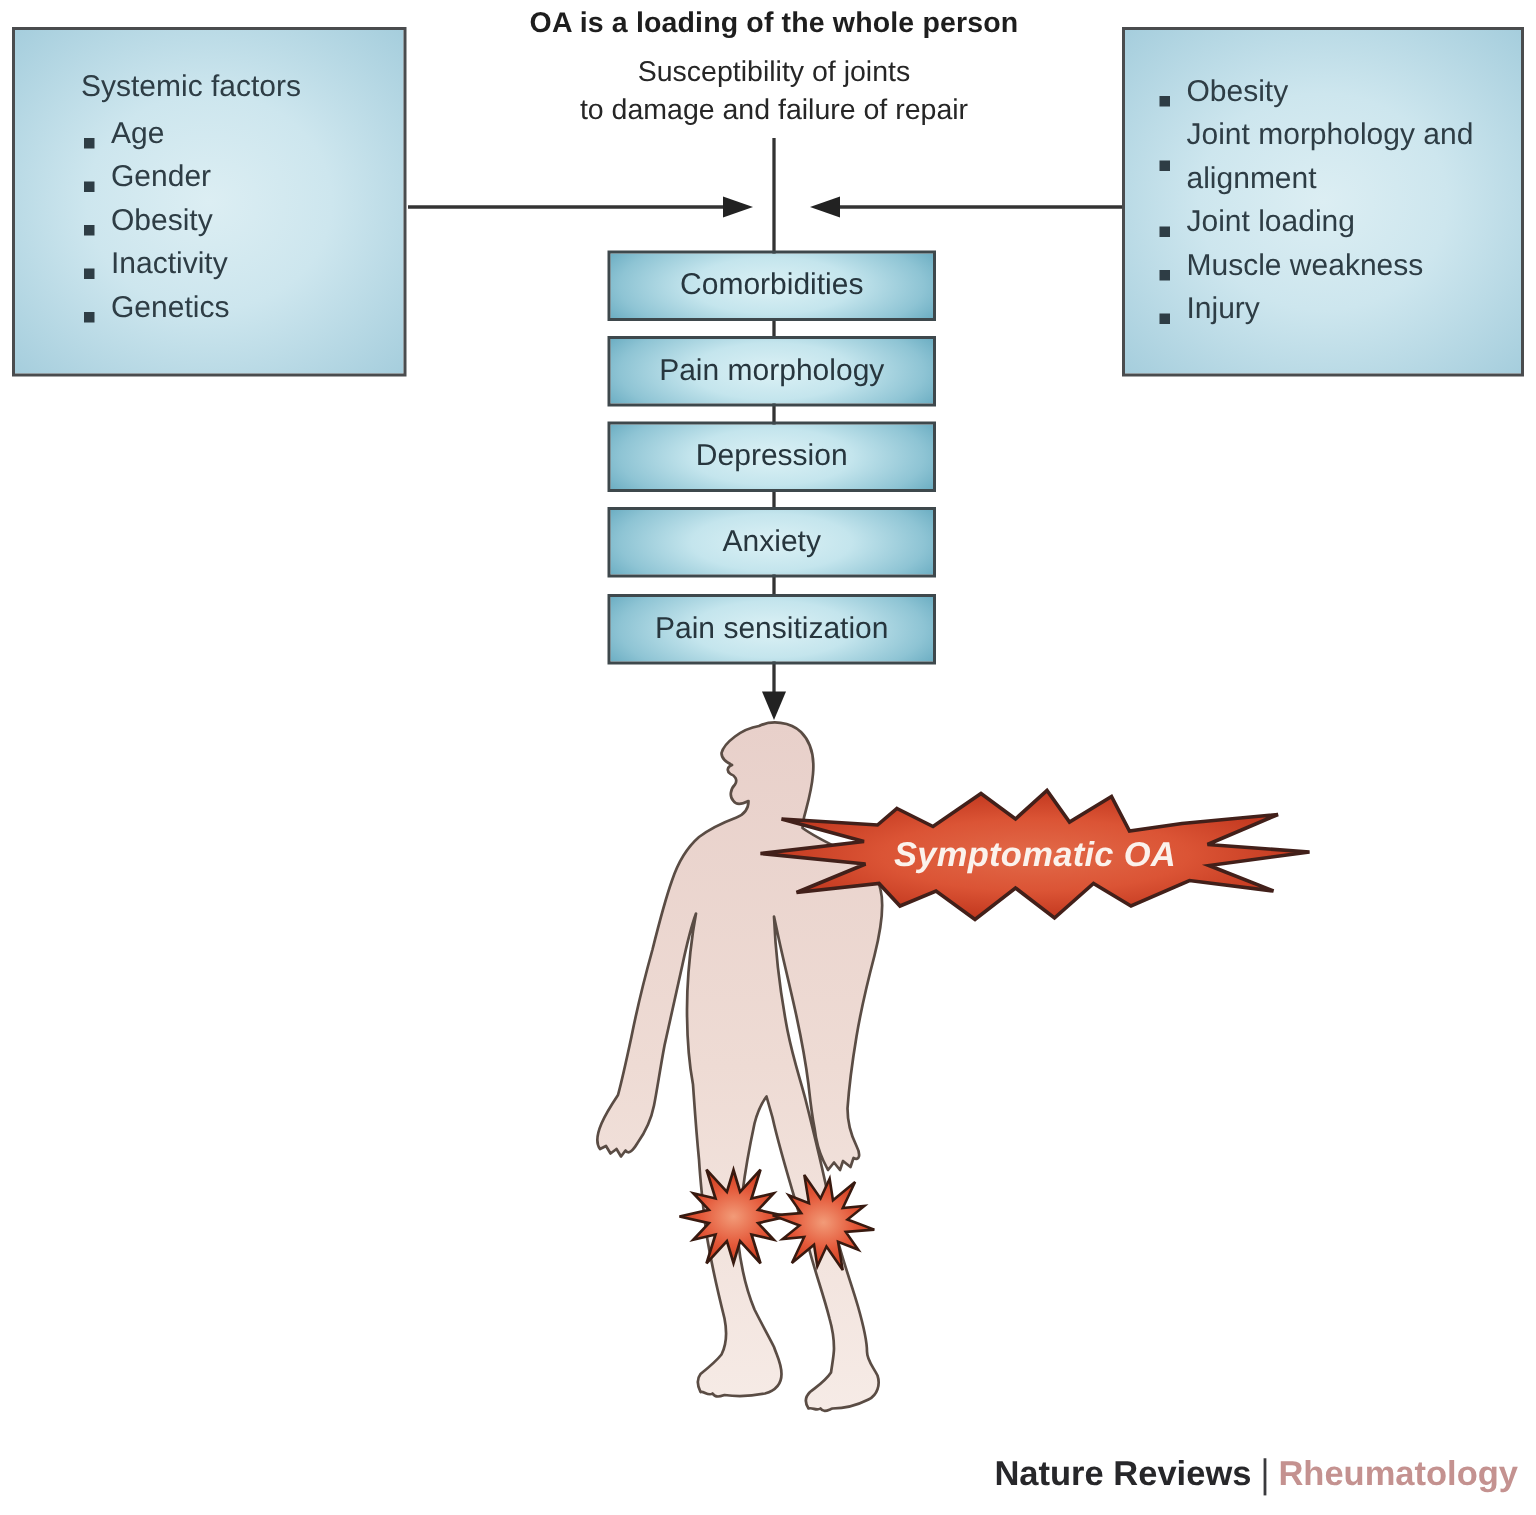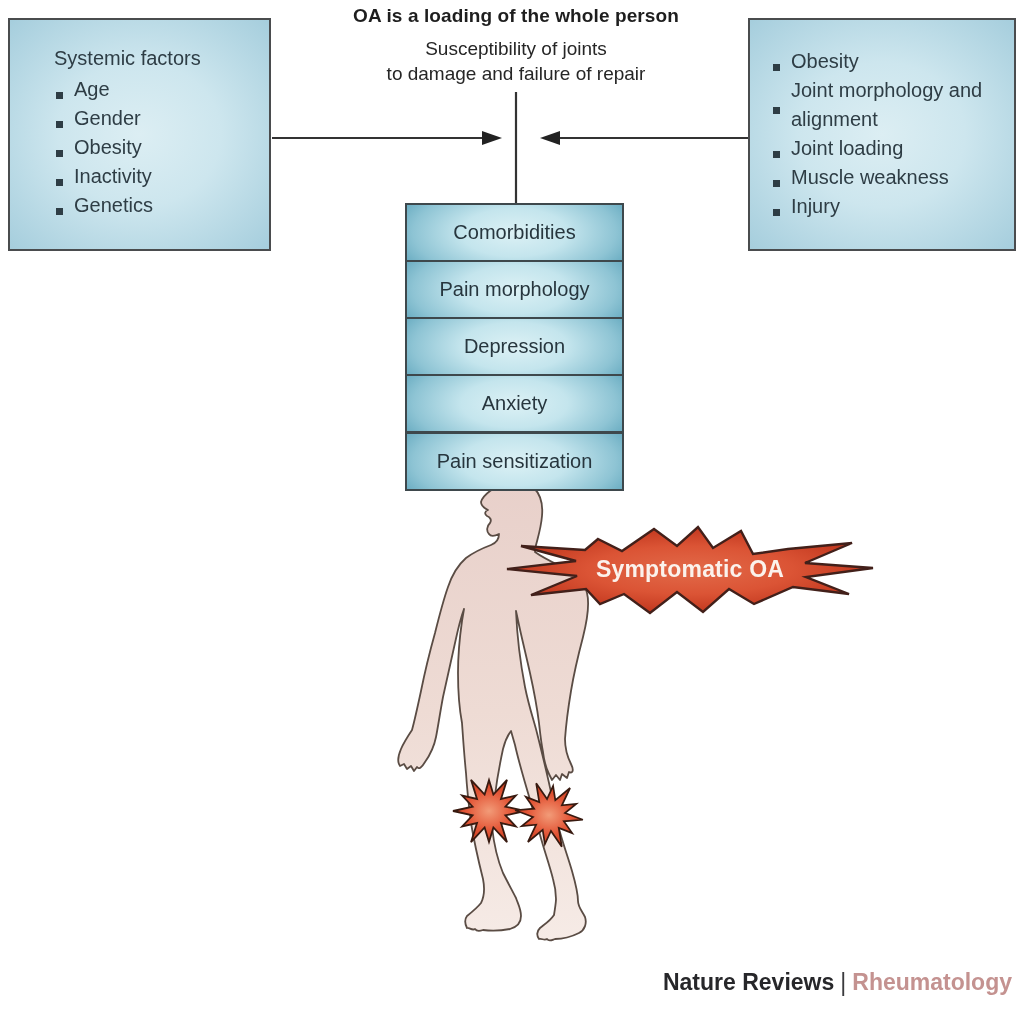--- a/index.html
+++ b/index.html
@@ -20,30 +20,30 @@
   }
   .sbox .inner{padding-top:27px;}
   .sbox.leftbox .inner{padding-left:44px;padding-right:8px;}
   .sbox.rightbox .inner{padding-left:21px;padding-right:6px;}
   .sbox h3{margin:0 0 5px 0;font-size:20px;font-weight:normal;color:#2e3d45;}
   .item{display:flex;align-items:center;line-height:29px;font-size:20px;color:#2e3d45;}
   .bullet{flex:0 0 auto;width:7px;height:7px;background:#2e3d45;margin:11px 11px 0 2px;}
   .itext{flex:1 1 auto;}
 
   .pbox{
-    position:absolute;z-index:2;left:405px;width:219px;height:59px;
+    position:absolute;z-index:2;left:405px;width:219px;height:47px;
     border:2px solid #3e484c;box-sizing:border-box;
     display:flex;align-items:center;justify-content:center;
     background:radial-gradient(ellipse 62% 110% at 50% 50%, #dcf1f5 0%, #c4e5ed 40%, #8ec4d4 76%, #5da4bb 100%);
-    font-size:20px;color:#27363e;margin-top:36px;
+    font-size:20px;color:#27363e;
   }
   .pbox:nth-of-type(1){top:167px;}
   .burst-label{
     left:562px;top:556px;width:256px;text-align:center;
-    font-size:23px;font-weight:bold;color:#fbf2ec;letter-spacing:0.2px;z-index:3;
+    font-size:23px;font-weight:bold;color:#fbf2ec;letter-spacing:0.2px;z-index:3;font-style:italic;
   }
   .footer{top:969px;right:12px;font-size:23px;font-weight:bold;white-space:nowrap;}
   .footer .journal{color:#27272a;}
   .footer .sep{color:#3a3a3d;font-weight:normal;display:inline-block;transform:scaleY(1.15);margin:0 6px;}
   .footer .section{color:#c49290;text-align:right;}
 </style>
 </head>
 <body>
 
 <div id="stage">

